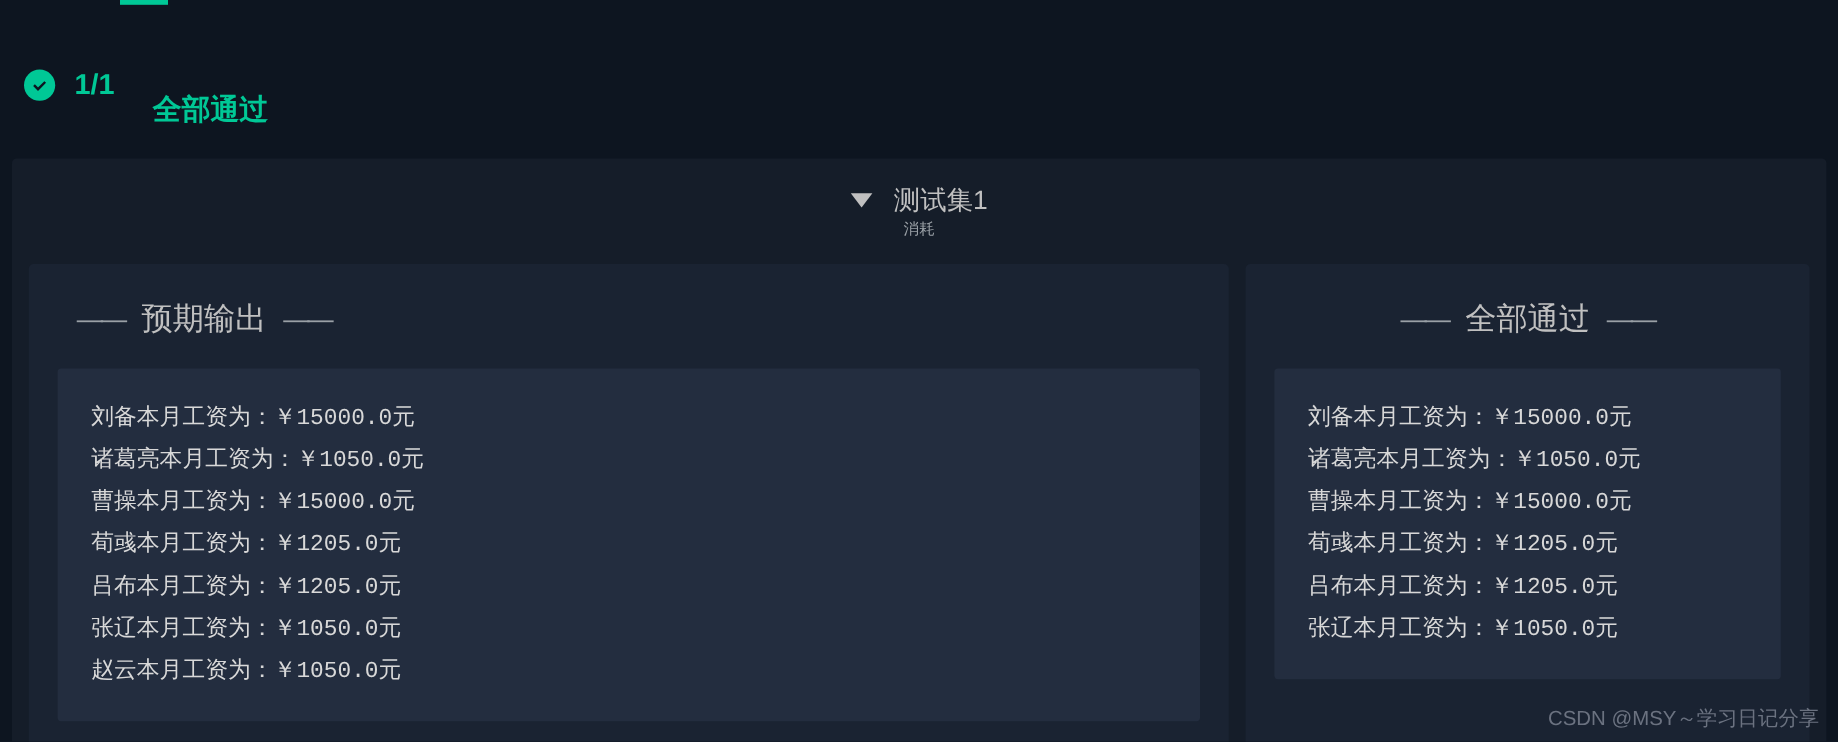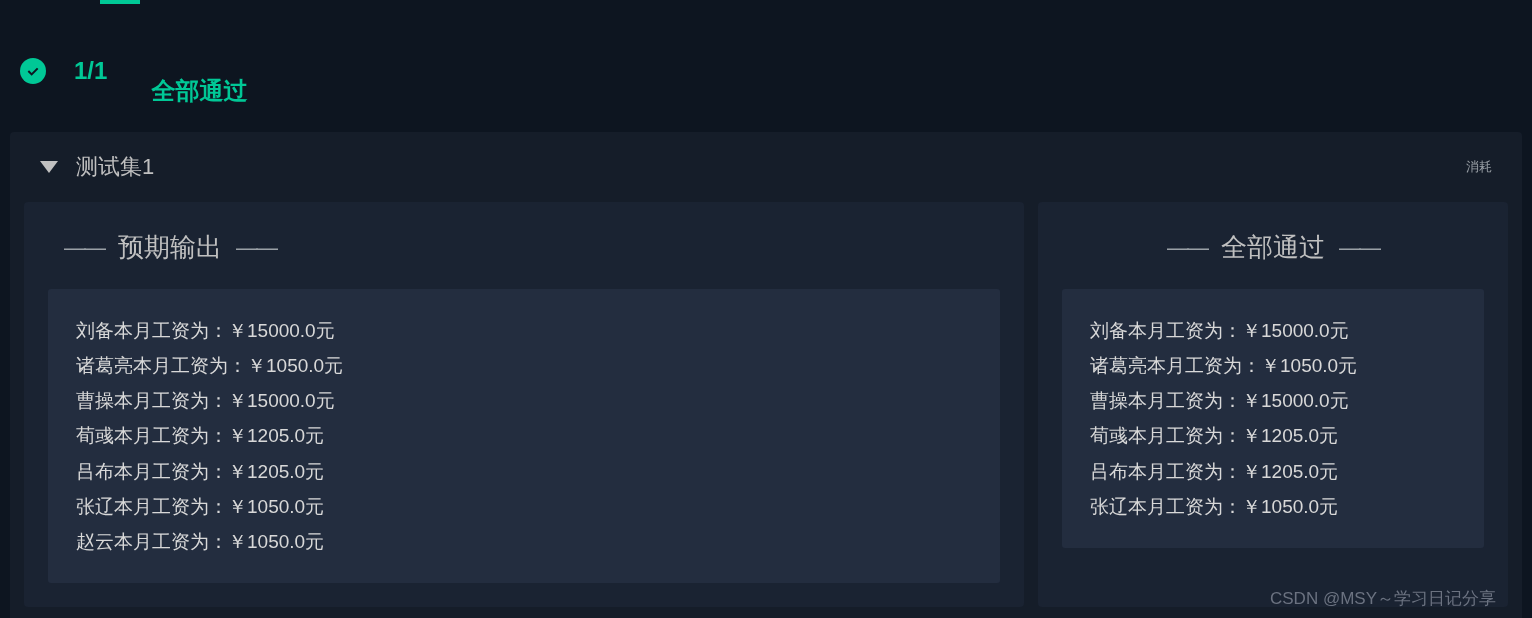--- a/index.html
+++ b/index.html
@@ -20,21 +20,21 @@
       position: absolute;
       top: 0;
       left: 100px;
       width: 40px;
       height: 4px;
       background: #00c896;
     }
     .status-bar {
       display: flex;
       align-items: center;
-      gap: 28px;
+      gap: 16px;
       padding: 35px 20px 25px 20px;
       text-align: center;
     }
     .check-icon {
       width: 26px;
       height: 26px;
       border-radius: 50%;
       background: #00c896;
       display: flex;
       align-items: center;
@@ -63,20 +63,21 @@
     .test-panel {
       background: #151d29;
       margin: 0 10px;
       border-radius: 4px 4px 0 0;
     }
     .test-header {
       display: flex;
       align-items: center;
       justify-content: space-between;
       padding: 20px 30px;
+      flex-direction: column;
     }
     .test-header-left {
       display: flex;
       align-items: center;
       gap: 18px;
     }
     .caret-icon {
       width: 0;
       height: 0;
       border-left: 9px solid transparent;
@@ -135,39 +136,39 @@
     .output-box {
       background: #232d3f;
       margin: 0 24px 24px 24px;
       padding: 24px 28px;
       border-radius: 3px;
     }
     .output-line {
       color: #d8d8d8;
       font-size: 19px;
       line-height: 1.85;
-      font-family: Liberation Sans, sans-serif;
+      font-family: Liberation Mono, monospace;
       white-space: nowrap;
     }
     .eol-mark {
       display: inline-block;
       background: #c94545;
       color: #fff;
       font-size: 13px;
       width: 14px;
       height: 20px;
       line-height: 20px;
       text-align: center;
       vertical-align: middle;
       margin-left: 2px;
     }
     .watermark {
       position: absolute;
       bottom: 8px;
-      right: 36px;
+      right: 16px;
       color: #6b7280;
       font-size: 17px;
     }
   </style>
 </head>
 <body>
 
 <div class="top-indicator"></div>
 
 <div class="status-bar">

